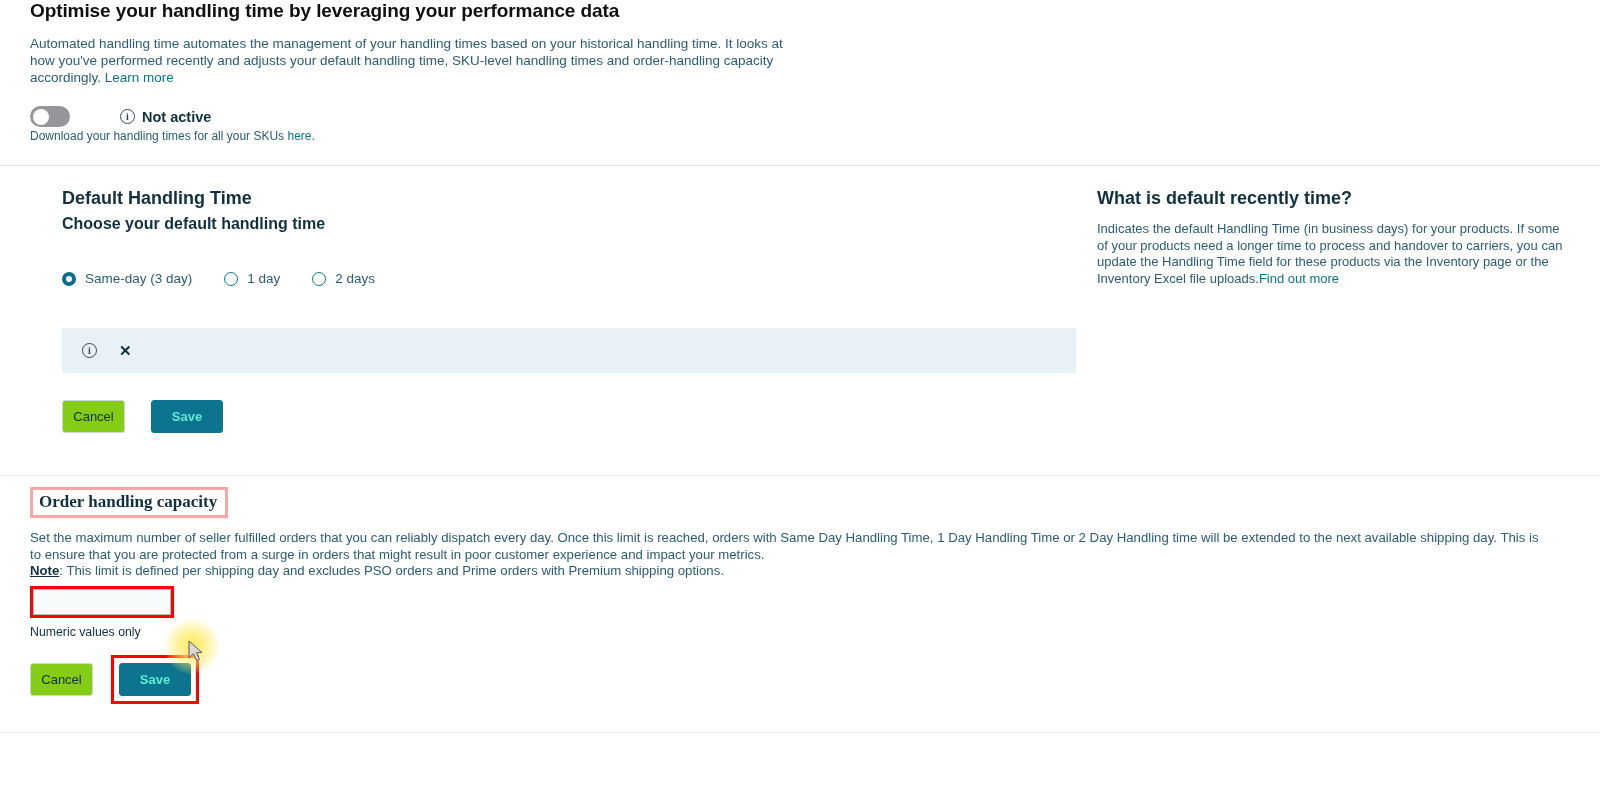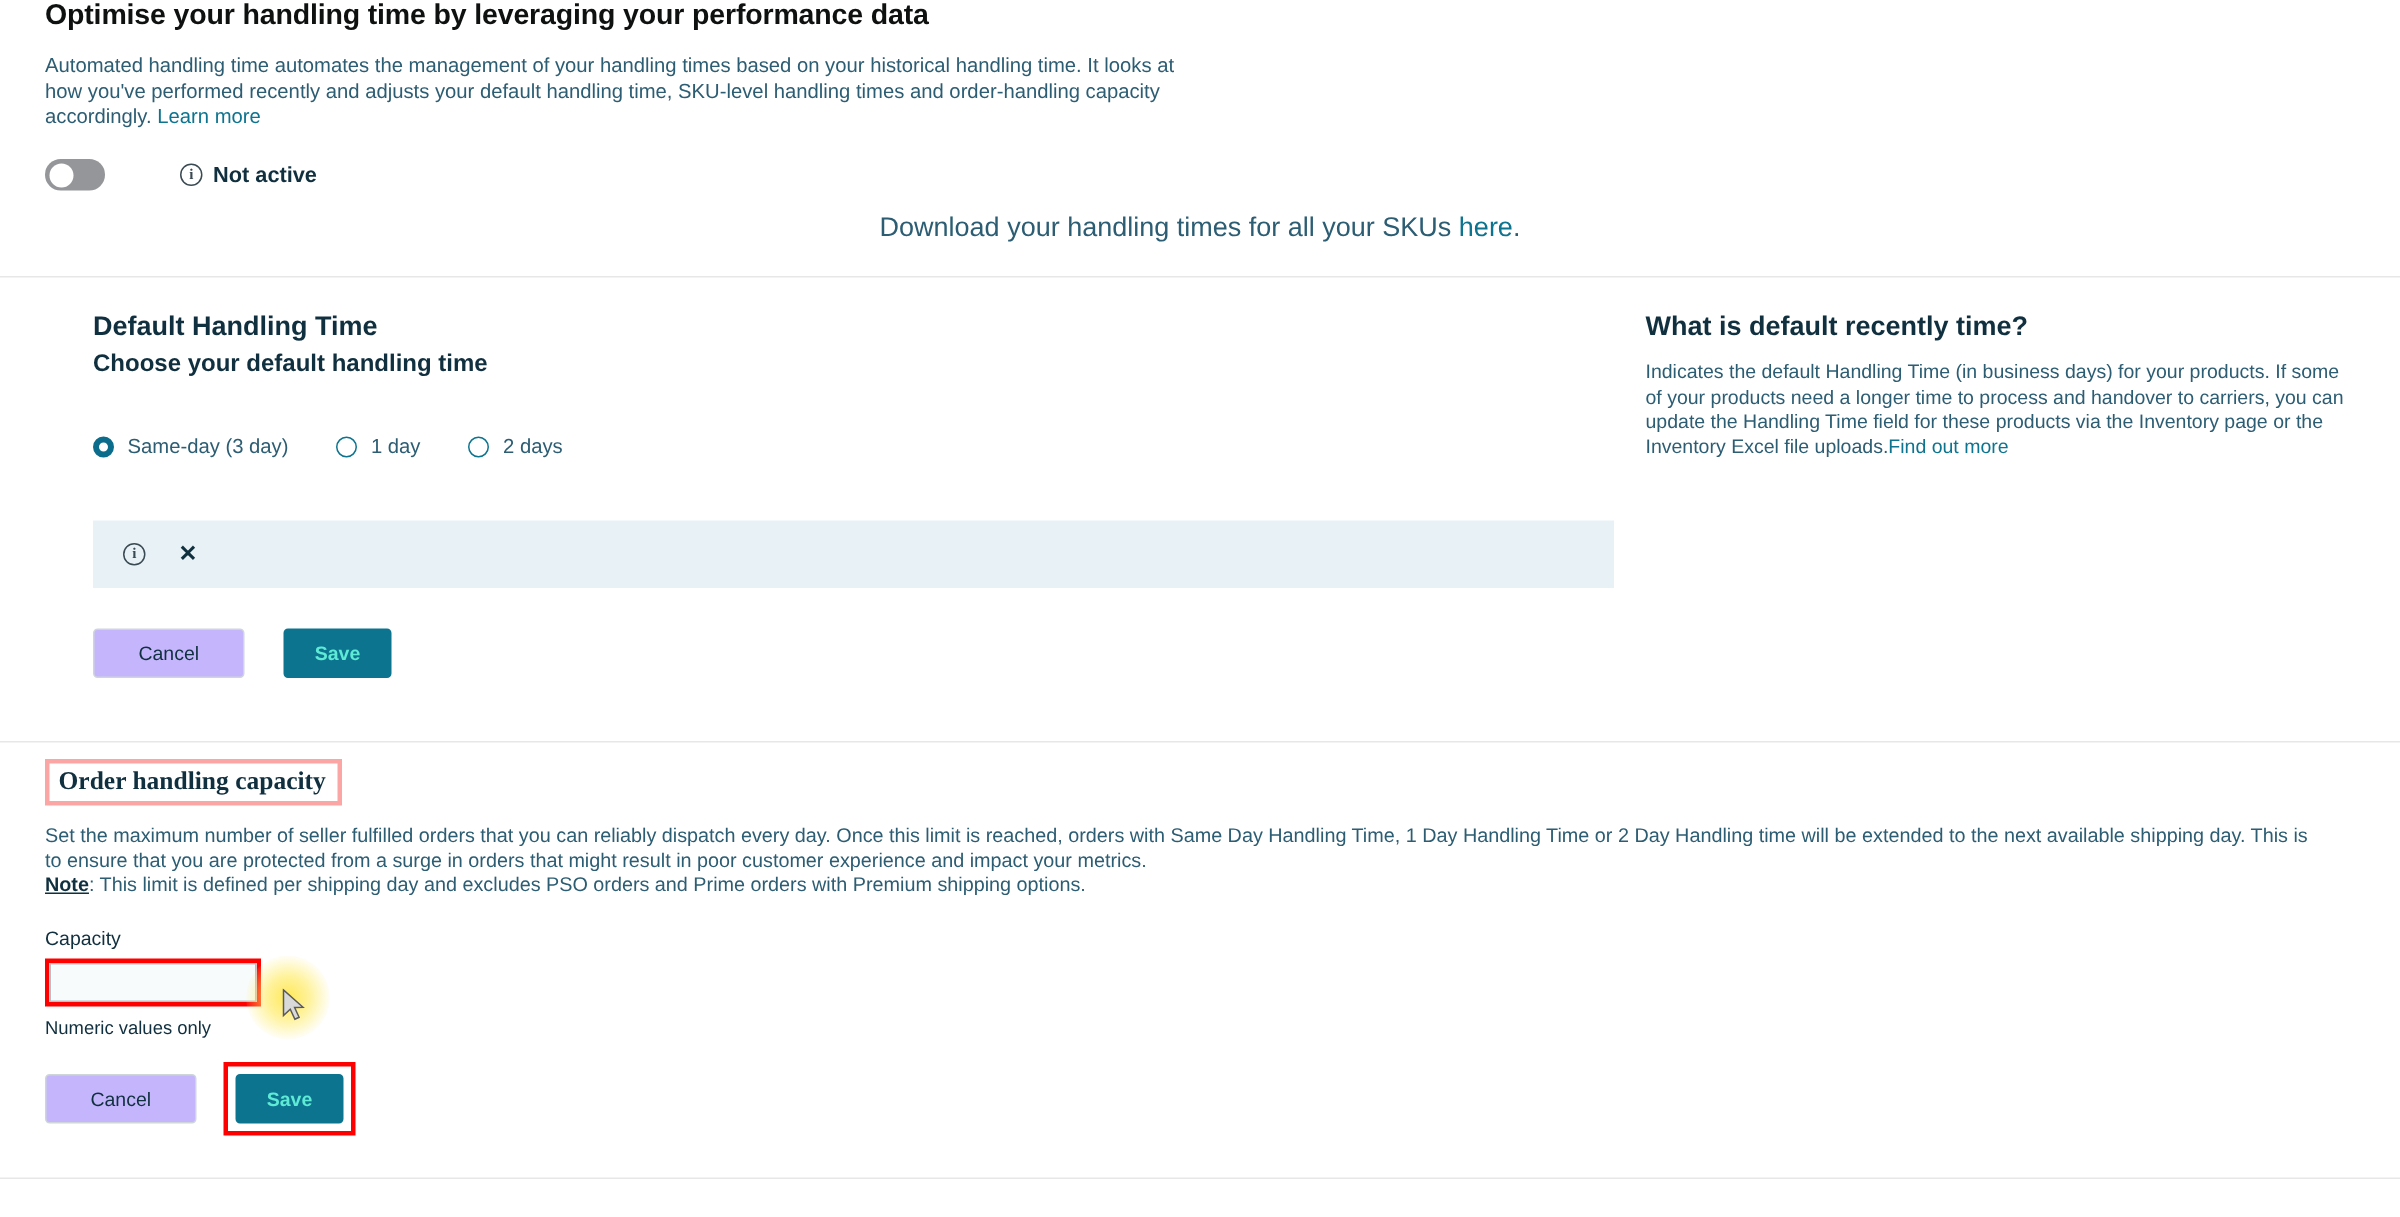--- a/index.html
+++ b/index.html
@@ -86,24 +86,23 @@
     font-family: "Liberation Serif", serif;
     font-weight: bold;
     flex: none;
   }
   .status-text {
     font-size: 14.5px;
     font-weight: bold;
     color: #11303f;
   }
   .download-line {
-    margin-top: 14px;
-    font-size: 18px;
+    margin-top: 2px;
+    font-size: 12px;
     color: #2c5d73;
-    text-align: center;
   }
 
   .divider {
     height: 1px;
     background: #e7e7e7;
     width: 100%;
     margin: 0;
   }
 
   
@@ -180,25 +179,25 @@
   
   .btn-row { display: flex; align-items: center; margin-top: 27px; }
   .btn {
     font-size: 13px;
     border-radius: 3px;
     cursor: pointer;
     border: 1px solid transparent;
     text-align: center;
   }
   .btn-cancel {
-    background: #c4b5fd;
+    background: #84cc16;
     border-color: #cfd6da;
     color: #11303f;
     padding: 8px 0;
-    width: 101px;
+    width: 63px;
   }
   .btn-save {
     background: #0d7490;
     color: #5eead4;
     font-weight: bold;
     padding: 8px 0;
     width: 72px;
     margin-left: 26px;
     border-color: #0d7490;
   }
@@ -352,21 +351,20 @@
   <div class="sec-capacity">
     <div class="cap-title-wrap">
       <div class="h2" style="font-size:17px;">Order handling capacity</div>
     </div>
 
     <div class="cap-desc">
       <span>Set the maximum number of seller fulfilled orders that you can reliably dispatch every day. Once this limit is reached, orders with Same Day Handling Time, 1 Day Handling Time or 2 Day Handling time will be extended to the next available shipping day. This is to ensure that you are protected from a surge in orders that might result in poor customer experience and impact your metrics.</span><br>
       <span class="note-label">Note</span><span>: This limit is defined per shipping day and excludes PSO orders and Prime orders with Premium shipping options.</span>
     </div>
 
-    <div class="field-label">Capacity</div>
 
     <div class="input-outline">
       <input class="cap-input" type="text" autofocus="" placeholder="" style="">
     </div>
 
     <div class="hint">Numeric values only</div>
 
     <div class="btn-row-cap">
       <div class="btn btn-cancel">Cancel</div>
       <div class="save-outline">

